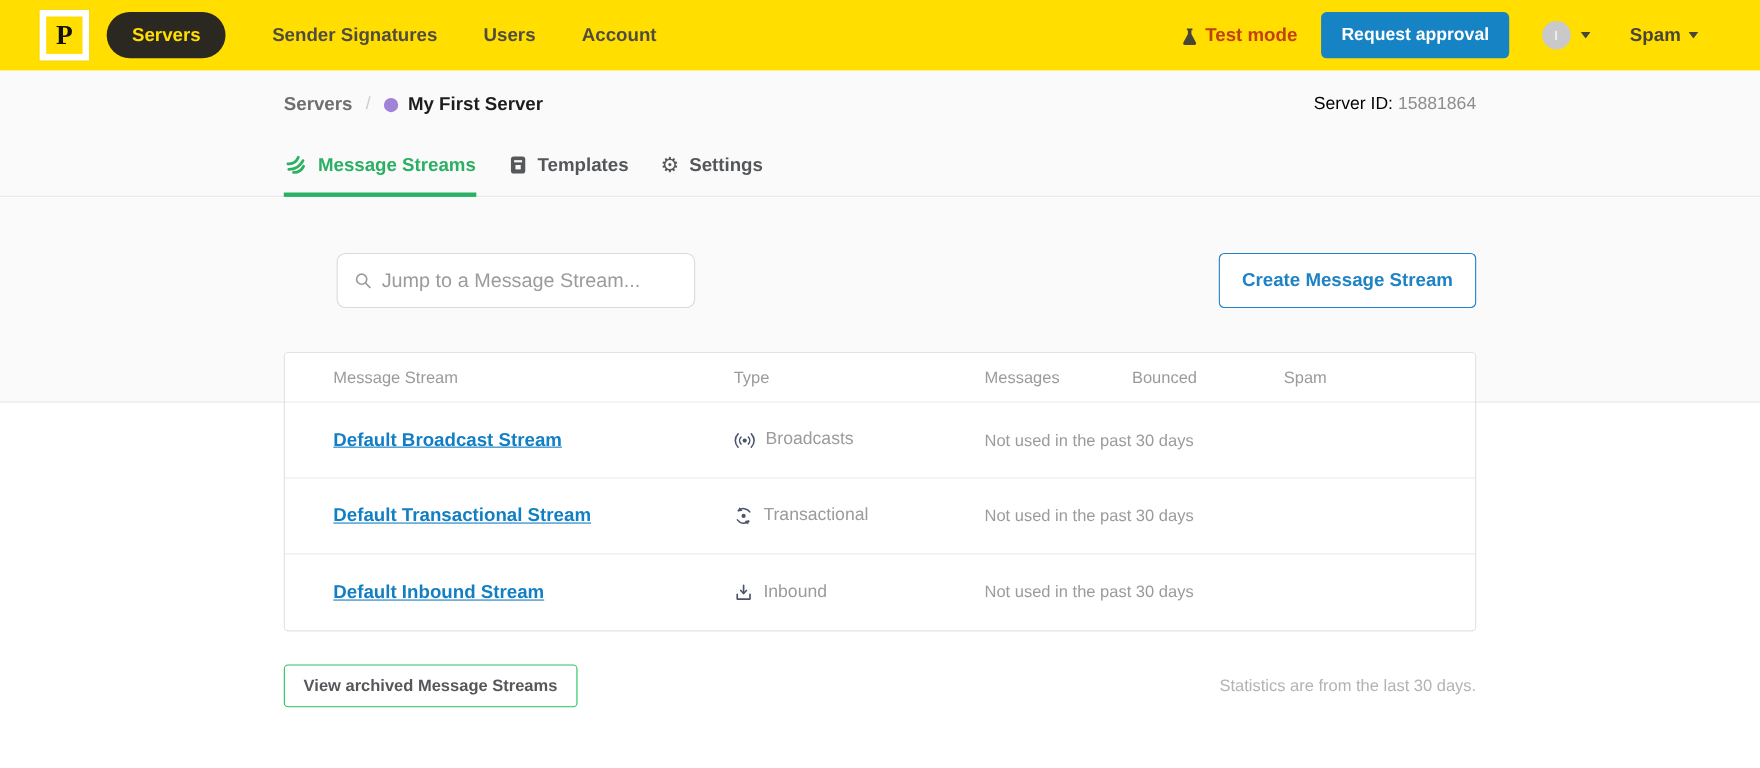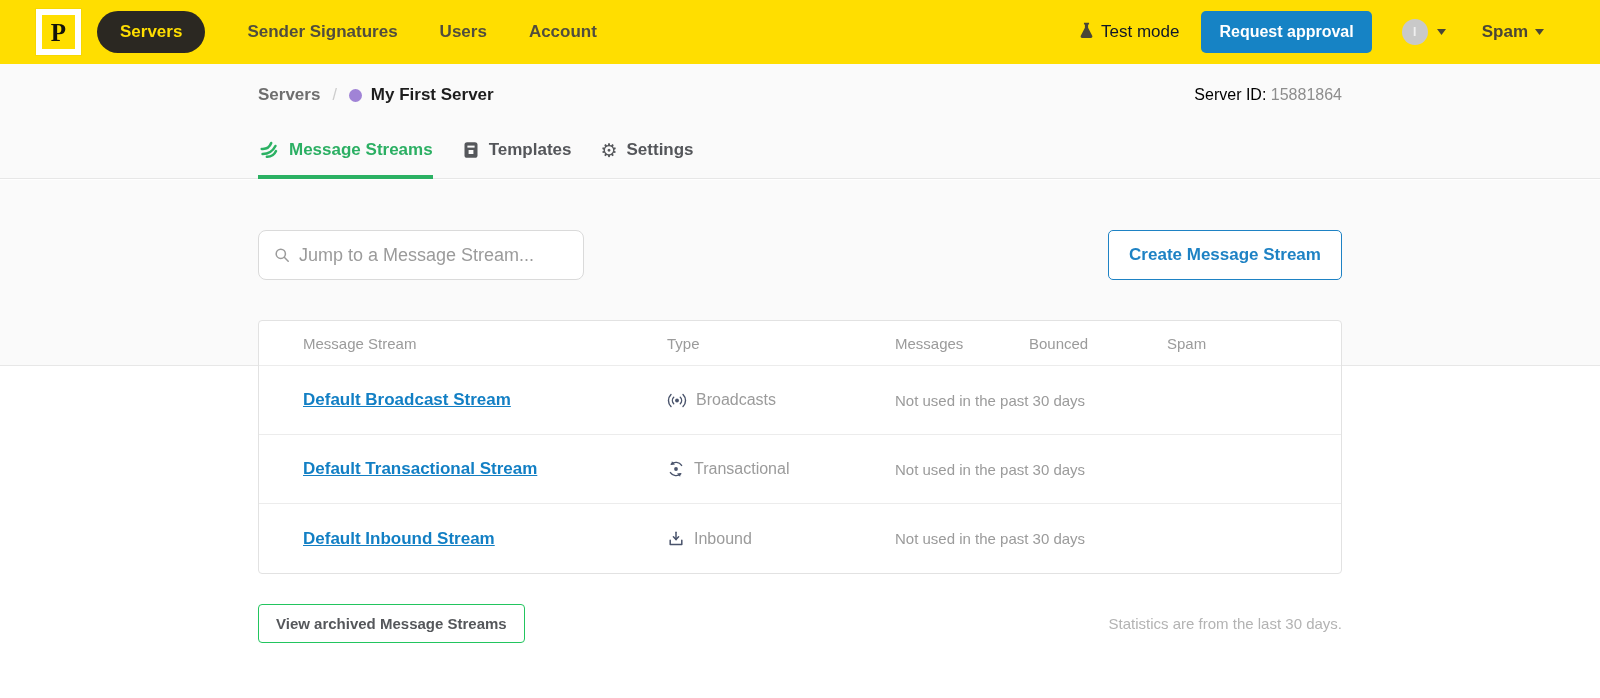--- a/index.html
+++ b/index.html
@@ -13,21 +13,21 @@
     justify-content:center; flex-shrink:0; box-shadow:0 0 0 1px rgba(0,0,0,0.03); }
   .stamp-inner { width:33px; height:34px; background:#ffde00; display:flex;
     align-items:center; justify-content:center; }
   .stamp-letter { font-family:"Liberation Serif", serif; font-weight:bold;
     font-size:25px; color:#14120b; line-height:1; }
   .nav { display:flex; align-items:center; margin-left:16px; }
   .nav-pill { background:#2b2822; color:#ffde00; font-weight:bold; font-size:17px;
     padding:11px 23px; border-radius:22px; cursor:pointer; }
   .nav-item { color:#514d3d; font-weight:bold; font-size:17px; margin-left:42px; cursor:pointer; }
   .topbar-right { margin-left:auto; display:flex; align-items:center; }
-  .testmode { display:flex; align-items:flex-start; color:#0f172a; font-weight:normal; font-size:17px; }
+  .testmode { display:flex; align-items:flex-end; color:#c2410c; font-weight:bold; font-size:17px; }
   .testmode svg { margin-right:7px; }
   .btn-approve { margin-left:22px; background:#1683c5; color:#ffffff; font-weight:bold;
     font-size:16px; border:none; padding:12px 18px; border-radius:5px; cursor:pointer;
     font-family:"Liberation Sans", sans-serif; }
   .avatar-group { display:flex; align-items:center; margin-left:30px; cursor:pointer; }
   .avatar { width:26px; height:26px; border-radius:50%; background:#c9c9c9; color:#efefef;
     font-size:12px; font-weight:bold; display:flex; align-items:center; justify-content:center; }
   .chev { margin-left:9px; display:inline-flex; }
   .help { display:flex; align-items:center; margin-left:36px; color:#4a4637;
     font-weight:bold; font-size:17px; cursor:pointer; }
@@ -53,21 +53,21 @@
     color:#54565a; font-weight:bold; font-size:17px; cursor:pointer; position:relative; }
   .tab .ticon { display:inline-flex; margin-right:9px; }
   .tab.active { color:#2baf63; }
   .tab.active::after { content:""; position:absolute; left:0; right:0; bottom:-1px;
     height:4px; background:#2bb163; }
   .gear-glyph { font-family:"DejaVu Sans", sans-serif; font-size:19px; line-height:1; color:#55575b; }
 
   
   .content { position:absolute; top:230px; left:258px; width:1084px; z-index:2; }
   .toolbar { display:flex; justify-content:space-between; align-items:flex-start; }
-  .search-wrap { position:relative; }
+  .search-wrap { position:relative;margin-left:48px; }
   .search-input { width:326px; height:50px; border:1px solid #dadada; border-radius:8px;
     background:#ffffff; padding:0 14px 0 40px; font-size:18px; color:#444;
     font-family:"Liberation Sans", sans-serif; outline:none; }
   .search-input::placeholder { color:#9b9b9b; }
   .search-glyph { position:absolute; left:16px; top:17px; }
   .btn-create { width:234px; height:50px; background:#ffffff; border:1px solid #1e82c4;
     border-radius:5px; color:#1e82c4; font-weight:bold; font-size:17px; cursor:pointer;
     font-family:"Liberation Sans", sans-serif; }
 
   .card { margin-top:40px; background:#ffffff; border:1px solid #e2e2e2; border-radius:4px; }

